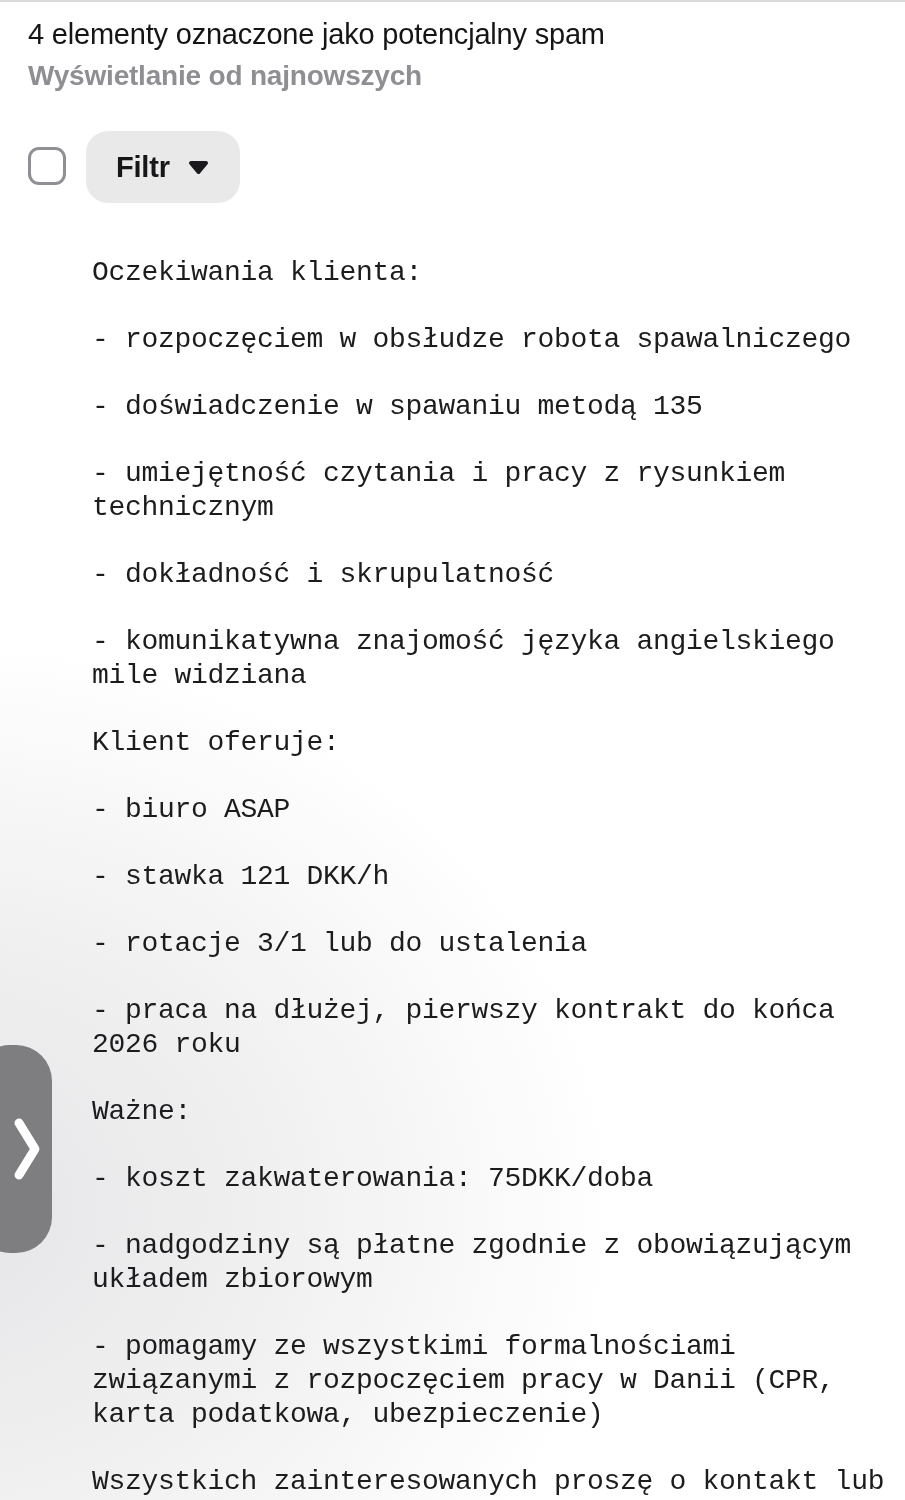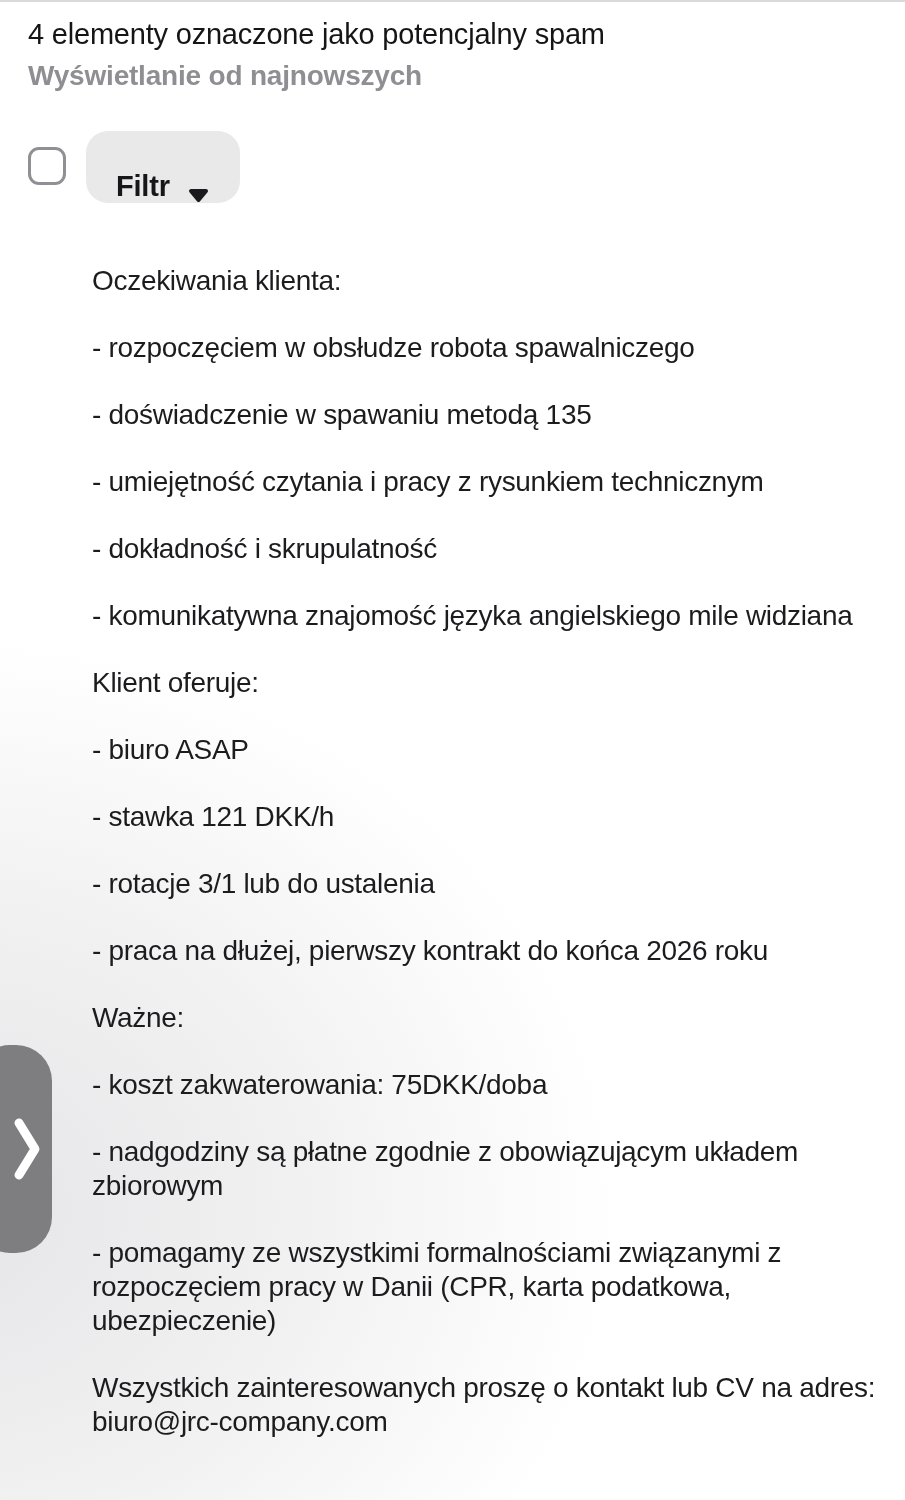--- a/index.html
+++ b/index.html
@@ -29,34 +29,34 @@
     font-weight:bold;
   }
   .select-all{
     position:absolute;left:28px;top:147px;width:38px;height:38px;
     box-sizing:border-box;border:3px solid #8f8f94;border-radius:11px;
     background:transparent;cursor:pointer;
   }
   .filter-btn{
     position:absolute;left:86px;top:131px;height:72px;min-width:146px;
     box-sizing:border-box;border:none;border-radius:22px;
-    background:#e9e9ea;display:flex;align-items:flex-end;justify-content:center;
+    background:#e9e9ea;display:flex;align-items:center;justify-content:center;
     gap:17px;padding:0 30px;cursor:pointer;
     font-family:"Liberation Sans", sans-serif;
   }
   .filter-btn .label{
     font-size:29px;font-weight:700;color:#17171a;letter-spacing:-0.2px;
   }
   .filter-btn svg{display:block;}
   .content{
     position:absolute;left:92px;top:252px;width:812px;
     font-size:28px;line-height:34px;color:#1c1c1e;
     letter-spacing:-0.3px;
   }
-  .content p{margin:12px 0 33px 0;}
+  .content p{margin:4px 0 33px 0;font-family:Liberation Mono, monospace;}
   .drawer-handle{
     position:absolute;left:-26px;top:1045px;width:78px;height:208px;
     border-radius:36px;background:#7e7e81;cursor:pointer;
   }
   .drawer-handle svg{
     position:absolute;left:38px;top:71px;display:block;
   }
 </style>
 </head>
 <body>

